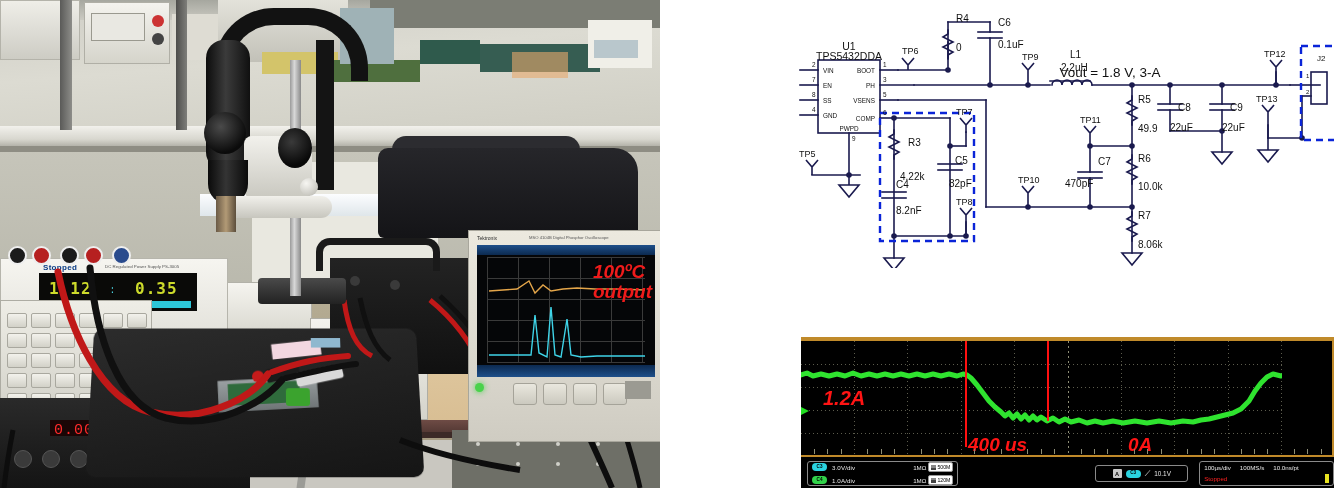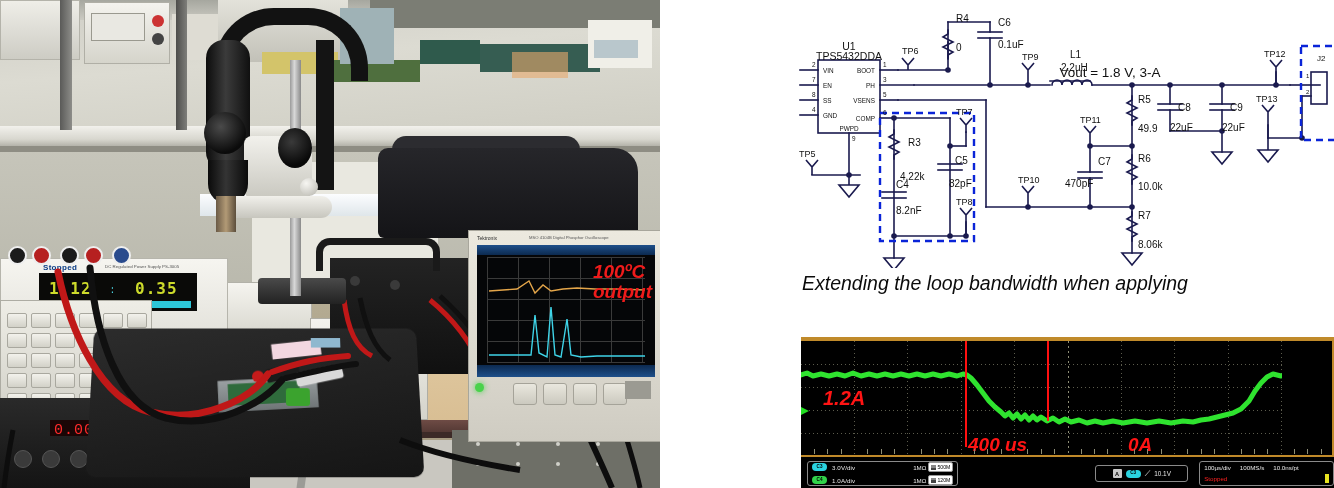--- a/index.html
+++ b/index.html
@@ -615,21 +615,20 @@
 
         <text x="320" y="77" font-size="13.5" text-anchor="middle">Vout = 1.8 V, 3-A</text>
 
         <text x="527" y="61" font-size="8">J2</text>
         <text x="516" y="78" font-size="6">1</text>
         <text x="516" y="94" font-size="6">2</text>
       </g>
     </svg>
 
     <div class="caption">
-      <div>Extending the loop bandwidth when applying</div>
     </div>
 
     <div class="scope">
       <div class="scope-topline"></div>
       <div class="scope-grid">
         <div class="gl-v" style="left:53px"></div>
         <div class="gl-v" style="left:106px"></div>
         <div class="gl-v" style="left:160px"></div>
         <div class="gl-v" style="left:213px"></div>
         <div class="gl-center-v" style="left:267px"></div>

